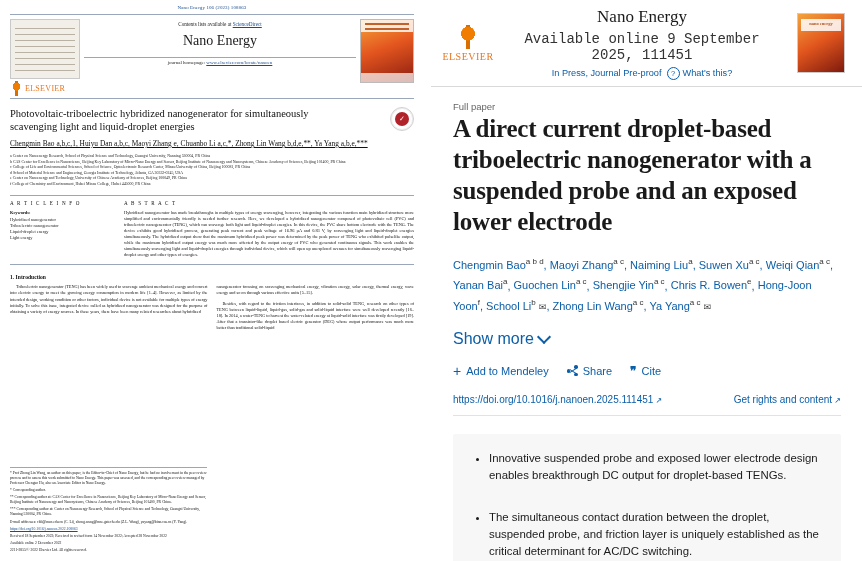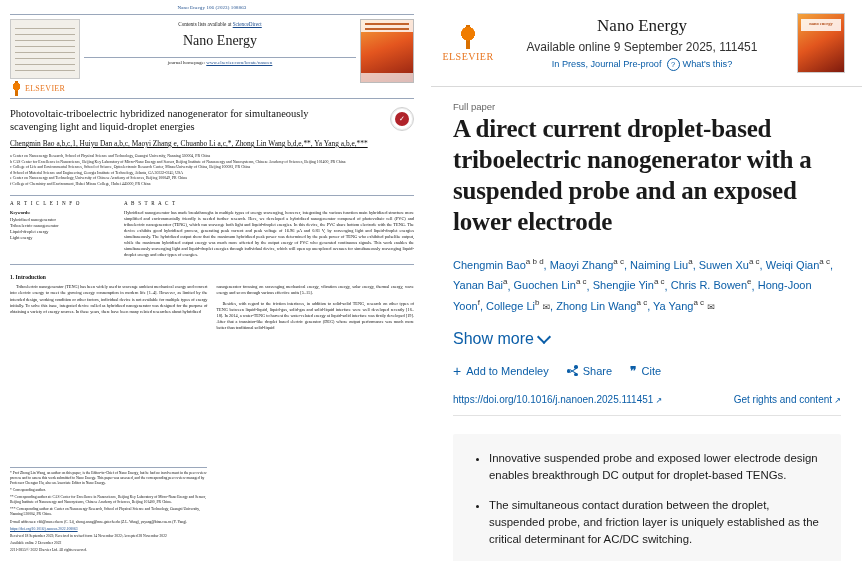--- a/index.html
+++ b/index.html
@@ -137,21 +137,21 @@
     background:
       radial-gradient(circle at 50% 36%, #f07c00 0 36%, rgba(0,0,0,0) 37%),
       linear-gradient(#d86f00,#d86f00);
     background-size:100% 100%,4px 24px;
     background-position:0 0, 9px 0;
     background-repeat:no-repeat;
   }
   .sd-els .word{font-family:"Liberation Serif",serif;font-size:10px;color:#e87722;letter-spacing:.5px;}
   .sd-head-mid{flex:1;text-align:center;}
   .sd-jtitle{font-family:"Liberation Serif",serif;font-size:17px;color:#1a1a1a;}
-  .sd-avail{font-size:12px;color:#333;margin-top:4px;}
+  .sd-avail{font-size:14px;color:#333;margin-top:4px;font-family:Liberation Mono, monospace;}
   .sd-sub{font-size:9.2px;color:#0b5ea8;margin-top:4px;display:flex;align-items:center;justify-content:center;gap:5px;}
   .sd-sub .q{
     display:inline-flex;align-items:center;gap:3px;color:#0b5ea8;
   }
   .qmark{
     width:11px;height:11px;border-radius:50%;border:1px solid #0b5ea8;
     display:inline-flex;align-items:center;justify-content:center;font-size:7.5px;color:#0b5ea8;
   }
   .sd-cover{width:84px;flex:0 0 84px;display:flex;justify-content:center;}
   .sd-cover .cv{
@@ -194,21 +194,21 @@
   .sd-doi .rights{color:#0b5ea8;}
   .ext{font-size:8px;}
 
   .highlights{
     margin:18px 22px 0 22px;background:#f7f7f7;border-radius:2px;
     padding:16px 20px 18px 20px;
   }
   .hl-title{font-family:"Liberation Serif",serif;font-size:16px;color:#1a1a1a;margin-bottom:12px;}
   .hl-list{margin:0;padding-left:16px;}
   .hl-list li{
-    font-size:11.4px;line-height:17px;color:#1a1a1a;margin-bottom:13px;
+    font-size:11.4px;line-height:17px;color:#1a1a1a;margin-bottom:25px;
     font-family:"Liberation Sans",sans-serif;
   }
   .hl-list li:last-child{margin-bottom:0;}
 </style>
 </head>
 <body>
 
 <div class="page">
 
   <div class="pdf">
@@ -354,21 +354,21 @@
         <span><span>Chengmin Bao</span><span class="aff">a b d</span></span>,
         <span><span>Maoyi Zhang</span><span class="aff">a c</span></span>,
         <span><span>Naiming Liu</span><span class="aff">a</span></span>,
         <span><span>Suwen Xu</span><span class="aff">a c</span></span>,
         <span><span>Weiqi Qian</span><span class="aff">a c</span></span>,
         <span><span>Yanan Bai</span><span class="aff">a</span></span>,
         <span><span>Guochen Lin</span><span class="aff">a c</span></span>,
         <span><span>Shengjie Yin</span><span class="aff">a c</span></span>,
         <span><span>Chris R. Bowen</span><span class="aff">e</span></span>,
         <span><span>Hong-Joon Yoon</span><span class="aff">f</span></span>,
-        <span><span>College Li</span><span class="aff">b</span></span>
+        <span><span>School Li</span><span class="aff">b</span></span>
         <span class="ic">✉</span>,
         <span><span>Zhong Lin Wang</span><span class="aff">a c</span></span>,
         <span><span>Ya Yang</span><span class="aff">a c</span></span>
         <span class="ic">✉</span>
       </div>
 
       <div class="sd-showmore">
         <span>Show more</span>
         <span class="chev"></span>
       </div>

